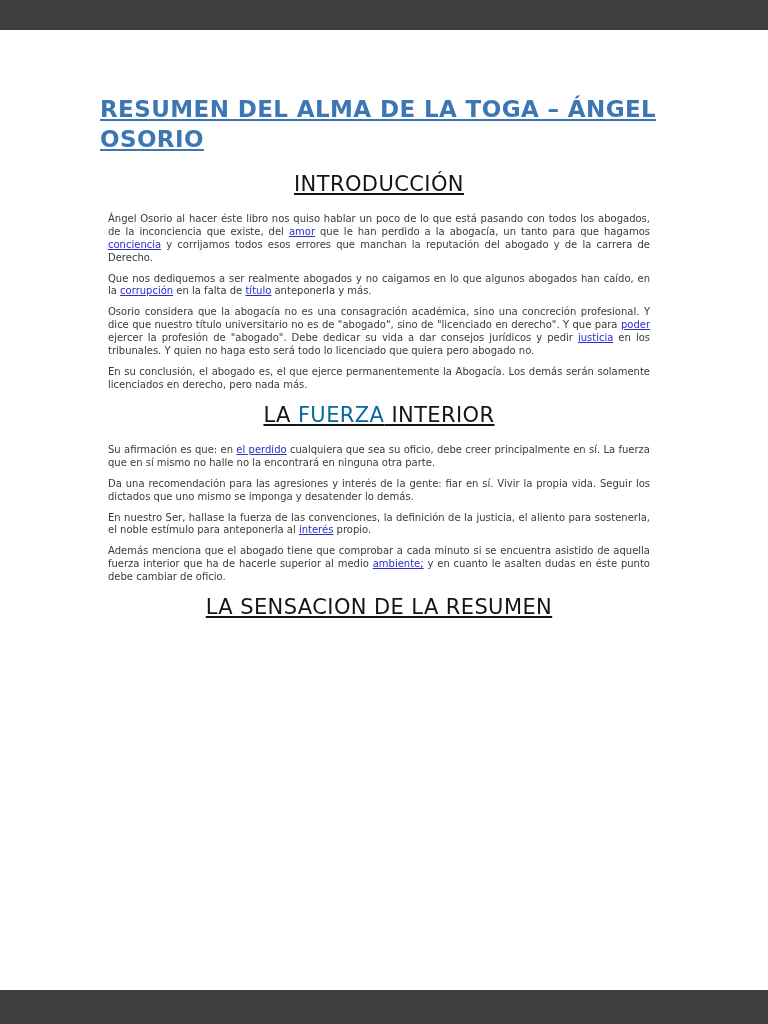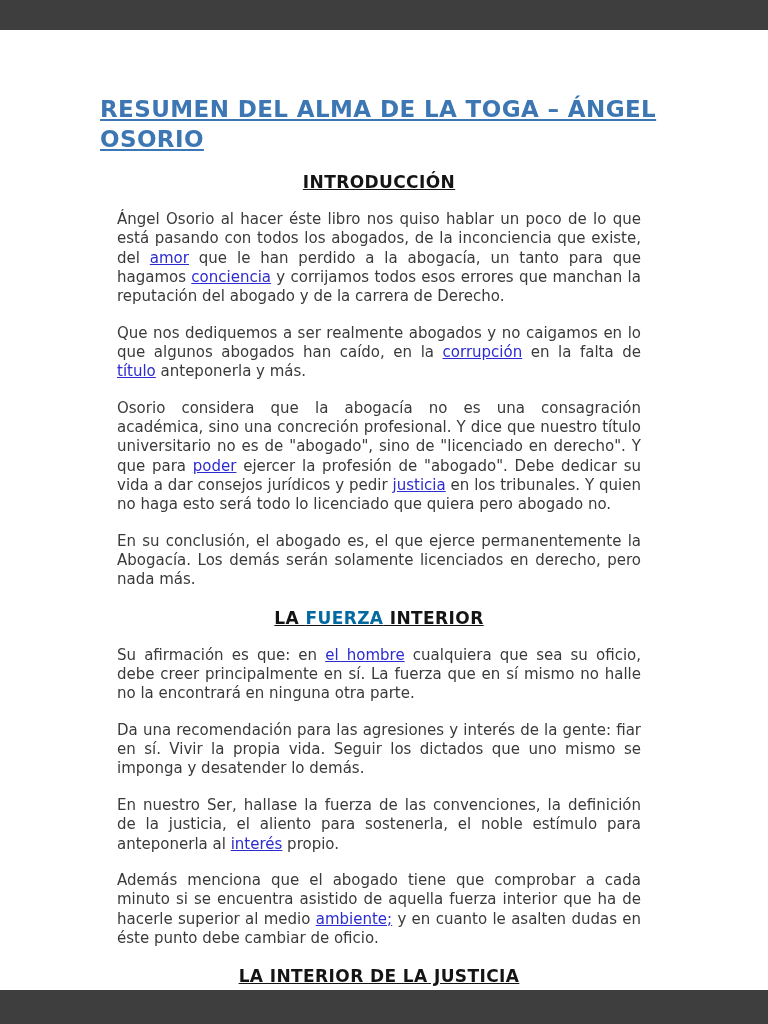--- a/index.html
+++ b/index.html
@@ -16,46 +16,46 @@
     position:absolute;top:30px;bottom:34px;left:0;right:0;
     background:#ffffff;overflow:hidden;
   }
   .content{padding:64px 110px 0 100px;}
   .block-title{
     color:#3c76b3;font-size:23px;font-weight:bold;
     text-decoration:underline;line-height:1.32;letter-spacing:.4px;
     margin:0 0 16px 0;
   }
   .block-heading{
-    color:#141414;font-size:17px;font-weight:bold;text-align:center;
+    color:#141414;font-size:21px;font-weight:normal;text-align:center;
     text-decoration:underline;line-height:1.3;letter-spacing:.4px;
     margin:10px 0 15px 0;
   }
   .block-paragraph{
-    font-size:15px;line-height:1.29;color:#3a3a3a;
-    text-align:justify;margin:17px;
+    font-size:10px;line-height:1.29;color:#3a3a3a;
+    text-align:justify;margin:8px;
   }
   .block-paragraph a{color:#2b2bd0;text-decoration:underline;cursor:pointer;}
   .block-heading a{color:#0369a1;cursor:pointer;}
 </style>
 </head>
 <body>
 
 <div class="viewer-bar top"></div>
 
 <div class="page">
   <div class="content">
       <div class="block-title"><span>RESUMEN DEL ALMA DE LA TOGA – ÁNGEL OSORIO</span></div>
       <div class="block-heading"><span>INTRODUCCIÓN</span></div>
       <div class="block-paragraph"><span>Ángel Osorio al hacer éste libro nos quiso hablar un poco de lo que está pasando con todos los abogados, de la inconciencia que existe, del </span><a>amor</a><span> que le han perdido a la abogacía, un tanto para que hagamos </span><a>conciencia</a><span> y corrijamos todos esos errores que manchan la reputación del abogado y de la carrera de Derecho.</span></div>
       <div class="block-paragraph"><span>Que nos dediquemos a ser realmente abogados y no caigamos en lo que algunos abogados han caído, en la </span><a>corrupción</a><span> en la falta de </span><a>título</a><span> anteponerla y más.</span></div>
       <div class="block-paragraph"><span>Osorio considera que la abogacía no es una consagración académica, sino una concreción profesional. Y dice que nuestro título universitario no es de "abogado", sino de "licenciado en derecho". Y que para </span><a>poder</a><span> ejercer la profesión de "abogado". Debe dedicar su vida a dar consejos jurídicos y pedir </span><a>justicia</a><span> en los tribunales. Y quien no haga esto será todo lo licenciado que quiera pero abogado no.</span></div>
       <div class="block-paragraph"><span>En su conclusión, el abogado es, el que ejerce permanentemente la Abogacía. Los demás serán solamente licenciados en derecho, pero nada más.</span></div>
       <div class="block-heading"><span>LA </span><a>FUERZA</a><span> INTERIOR</span></div>
-      <div class="block-paragraph"><span>Su afirmación es que: en </span><a>el hombre</a><span> cualquiera que sea su oficio, debe creer principalmente en sí. La fuerza que en sí mismo no halle no la encontrará en ninguna otra parte.</span></div>
+      <div class="block-paragraph"><span>Su afirmación es que: en </span><a>el perdido</a><span> cualquiera que sea su oficio, debe creer principalmente en sí. La fuerza que en sí mismo no halle no la encontrará en ninguna otra parte.</span></div>
       <div class="block-paragraph"><span>Da una recomendación para las agresiones y interés de la gente: fiar en sí. Vivir la propia vida. Seguir los dictados que uno mismo se imponga y desatender lo demás.</span></div>
       <div class="block-paragraph"><span>En nuestro Ser, hallase la fuerza de las convenciones, la definición de la justicia, el aliento para sostenerla, el noble estímulo para anteponerla al </span><a>interés</a><span> propio.</span></div>
       <div class="block-paragraph"><span>Además menciona que el abogado tiene que comprobar a cada minuto si se encuentra asistido de aquella fuerza interior que ha de hacerle superior al medio </span><a>ambiente;</a><span> y en cuanto le asalten dudas en éste punto debe cambiar de oficio.</span></div>
-      <div class="block-heading"><span>LA INTERIOR DE LA JUSTICIA</span></div>
+      <div class="block-heading"><span>LA SENSACION DE LA RESUMEN</span></div>
     </div>
 </div>
 
 <div class="viewer-bar bottom"></div>
 
 </body></html>

